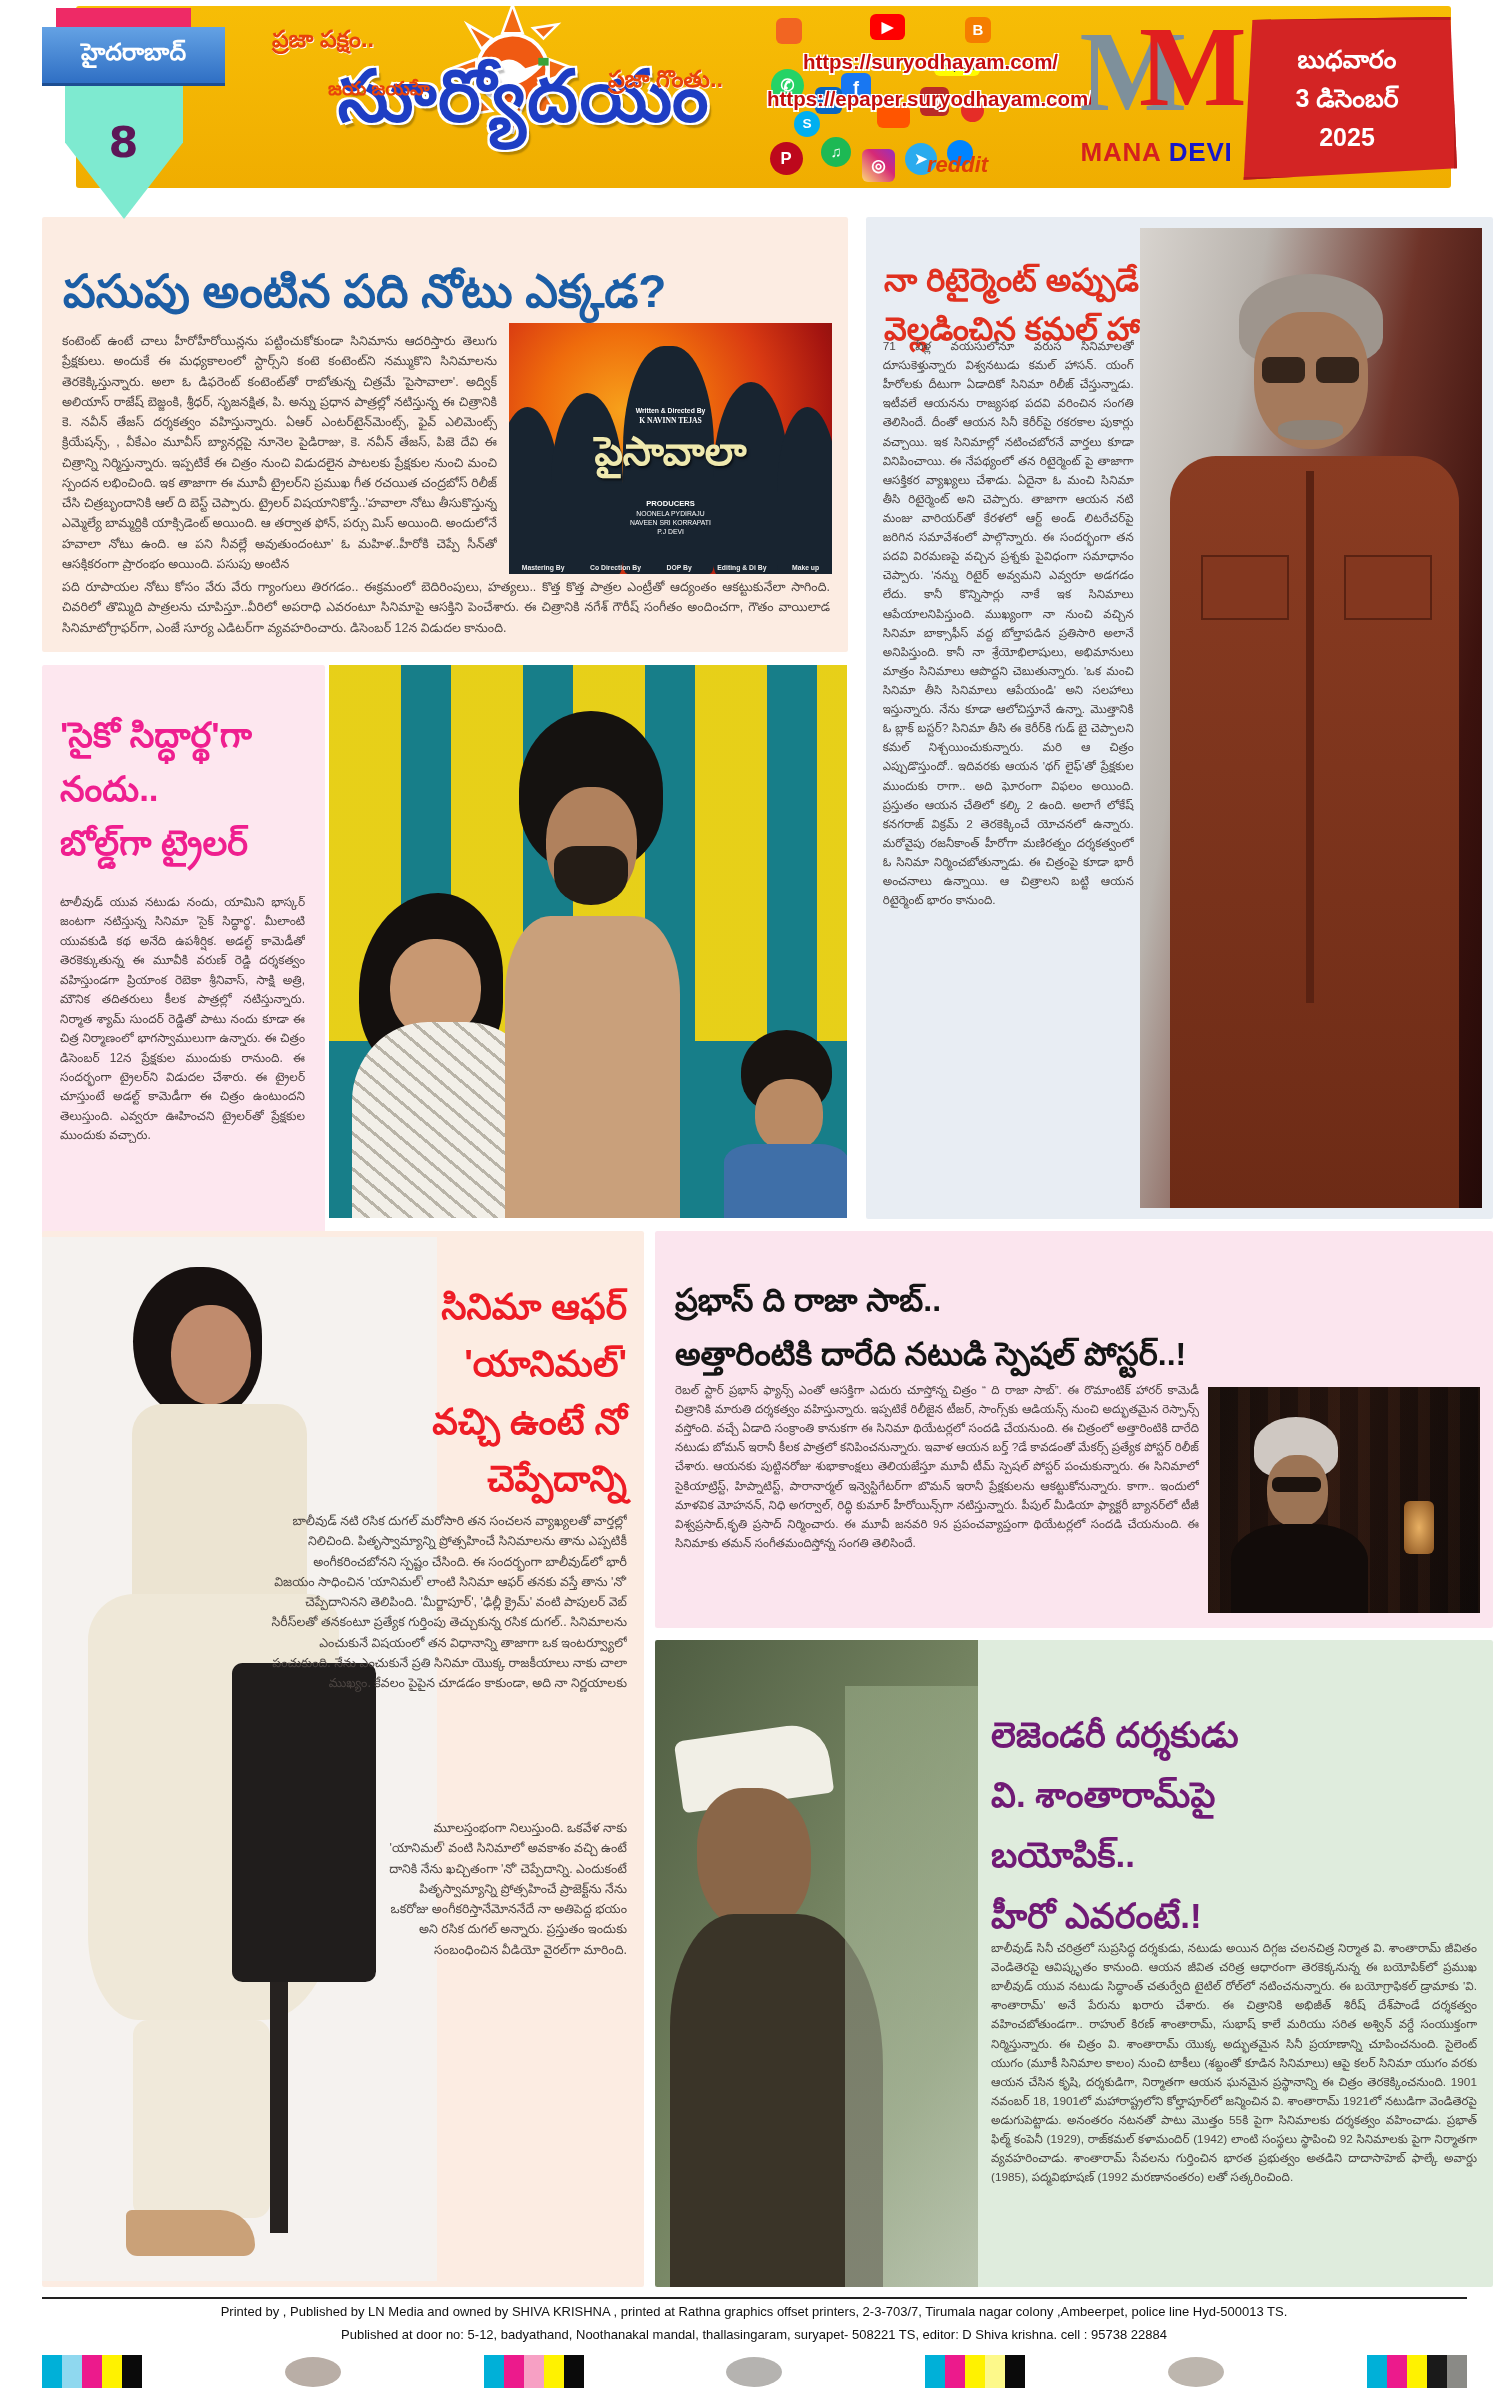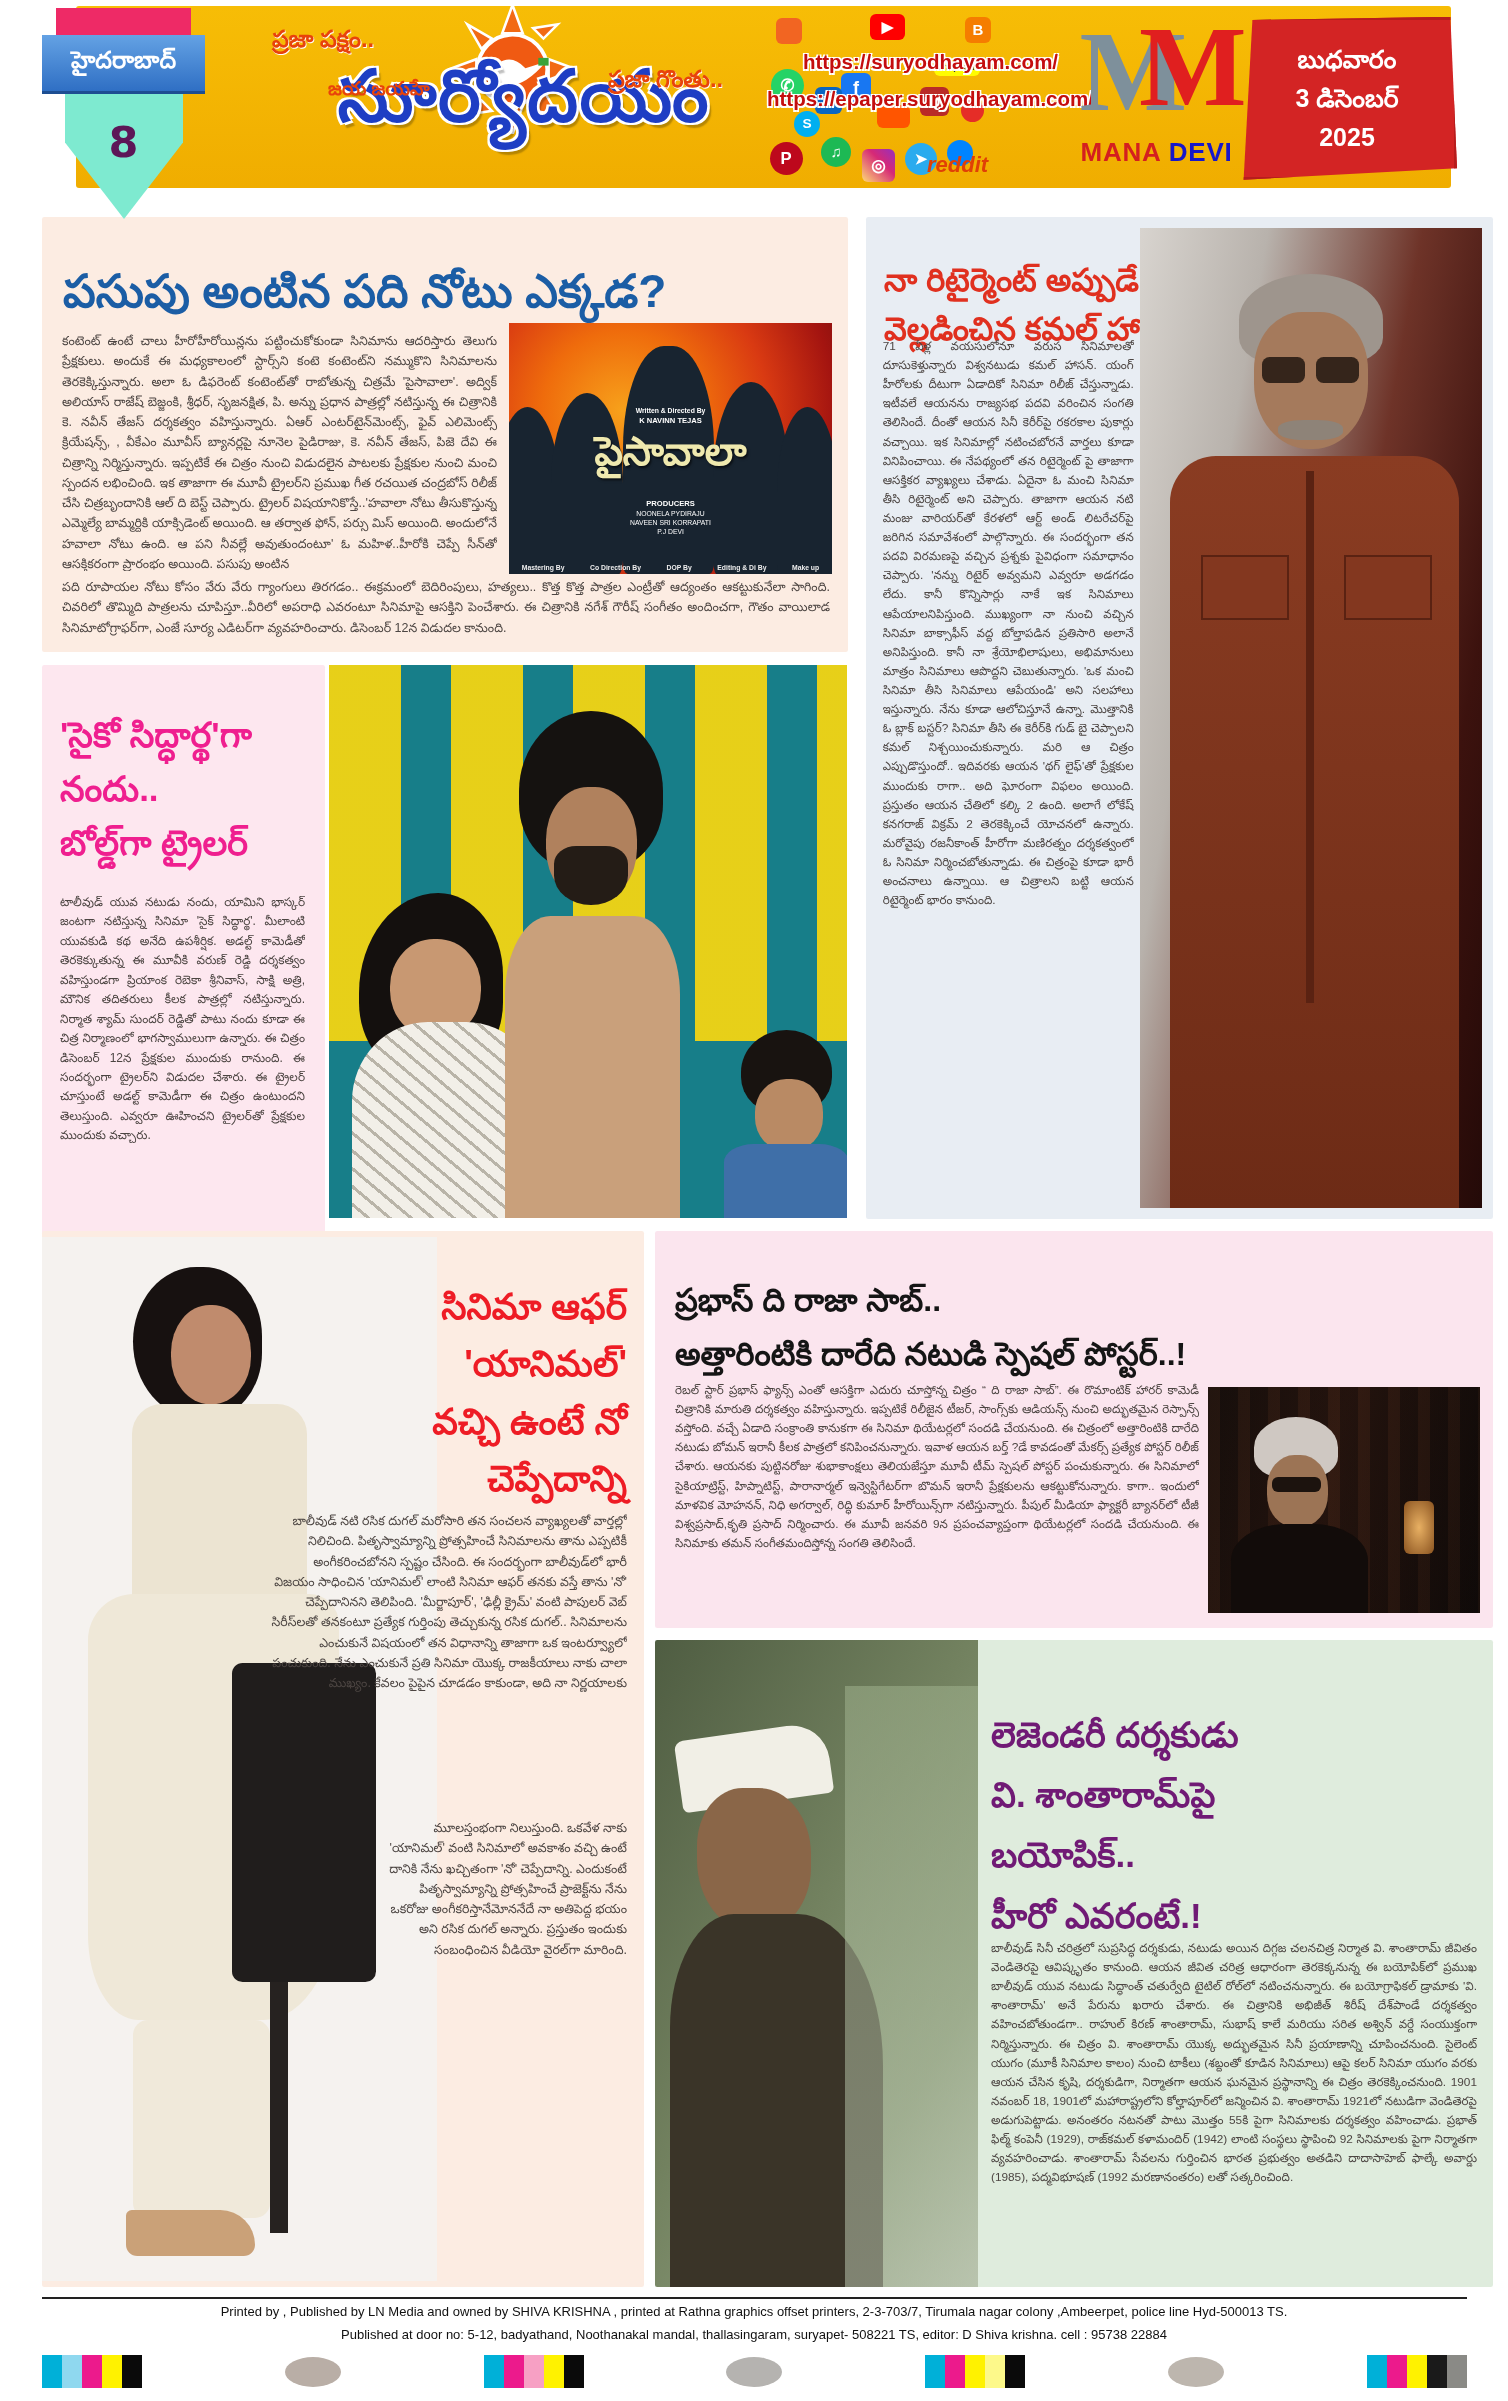--- a/index.html
+++ b/index.html
@@ -6,21 +6,21 @@
   body{width:1508px;height:2401px;position:relative;overflow:hidden;
        font-family:"Liberation Sans", sans-serif;}
   .abs{position:absolute;}
   
   .yellow-band{left:76px;top:6px;width:1375px;height:182px;
     background:linear-gradient(#f7bd06,#f0ad00);border-radius:3px;}
   .ribbon{left:42px;top:3px;width:163px;height:228px;z-index:6;}
   .ribbon .mint{position:absolute;left:23px;top:15px;width:118px;height:201px;
     background:#7eead0;clip-path:polygon(0 0,100% 0,100% 62%,50% 100%,0 62%);}
   .ribbon .pink{position:absolute;left:13.7px;top:4.6px;width:135px;height:40px;background:#ee2a66;}
-  .ribbon .blue{position:absolute;left:0;top:32px;width:163px;height:56px;
+  .ribbon .blue{position:absolute;left:0;top:24px;width:183px;height:56px;
     background:linear-gradient(#64a2e4,#2f6fc4);box-shadow:0 3px 0 #1d4e92;
     display:flex;align-items:center;justify-content:center;color:#fff;
     font-size:23.6px;font-weight:bold;}
   .ribbon .pagenum{position:absolute;left:0;top:114px;width:163px;text-align:center;
     color:#5d1758;font-size:43px;font-weight:bold;font-family:"DejaVu Sans",sans-serif;}
   .tagline{top:26px;color:#e8430b;font-size:23.6px;font-weight:bold;z-index:5;
     text-shadow:0.8px 0.8px 0 #fff;}
   .pre-title{left:328px;top:78px;color:#e8430b;font-size:19px;font-weight:bold;z-index:5;}
   .main-title{left:258px;top:55px;width:532px;text-align:center;z-index:4;
     color:#1e3ec4;font-size:72px;font-weight:bold;letter-spacing:1.5px;
@@ -206,21 +206,21 @@
 <section class="article a1">
   <h2 class="hl">పసుపు అంటిన పది నోటు ఎక్కడ?</h2>
   <div class="body-text" style="left:20px;top:114px;width:435px;height:240px;">కంటెంట్ ఉంటే చాలు హీరోహీరోయిన్లను పట్టించుకోకుండా సినిమాను ఆదరిస్తారు తెలుగు ప్రేక్షకులు. అందుకే ఈ మధ్యకాలంలో స్టార్స్‌ని కంటె కంటెంట్‌ని నమ్ముకొని సినిమాలను తెరకెక్కిస్తున్నారు. అలా ఓ డిఫరెంట్ కంటెంట్‌తో రాబోతున్న చిత్రమే 'పైసావాలా'. అద్విక్ అలియాస్ రాజేష్ బెజ్జంకి, శ్రీధర్, సృజనక్షిత, పి. అన్ను ప్రధాన పాత్రల్లో నటిస్తున్న ఈ చిత్రానికి కె. నవీన్ తేజస్ దర్శకత్వం వహిస్తున్నారు. ఏఆర్ ఎంటర్‌టైన్‌మెంట్స్, ఫైవ్ ఎలిమెంట్స్ క్రియేషన్స్, , వీకేఎం మూవీస్ బ్యానర్లపై నూనెల పైడిరాజు, కె. నవీన్ తేజస్, పిజె దేవి ఈ చిత్రాన్ని నిర్మిస్తున్నారు. ఇప్పటికే ఈ చిత్రం నుంచి విడుదలైన పాటలకు ప్రేక్షకుల నుంచి మంచి స్పందన లభించింది. ఇక తాజాగా ఈ మూవీ ట్రైలర్‌ని ప్రముఖ గీత రచయిత చంద్రబోస్ రిలీజ్ చేసి చిత్రబృందానికి ఆల్ ది బెస్ట్ చెప్పారు. ట్రైలర్ విషయానికొస్తే..'హవాలా నోటు తీసుకొస్తున్న ఎమ్మెల్యే బామ్మర్దికి యాక్సిడెంట్ అయింది. ఆ తర్వాత ఫోన్, పర్సు మిస్ అయింది. అందులోనే హవాలా నోటు ఉంది. ఆ పని నీవల్లే అవుతుందంటూ' ఓ మహిళ..హీరోకి చెప్పే సీన్‌తో ఆసక్తికరంగా ప్రారంభం అయింది. పసుపు అంటిన</div>
   <div class="photo poster">
     <div class="fig" style="left:-13.7px;top:84px;width:65px;height:175px;"></div>
     <div class="fig" style="left:42px;top:70px;width:72px;height:182px;"></div>
     <div class="fig" style="left:114px;top:23px;width:91px;height:228px;border-radius:45% 45% 5% 5%;"></div>
     <div class="fig" style="left:204px;top:59px;width:76px;height:194px;"></div>
     <div class="fig" style="left:268px;top:84px;width:61px;height:171px;"></div>
     <div class="ptxt" style="top:84px;font-size:6.8px;font-weight:bold;">Written &amp; Directed By</div>
-    <div class="ptxt" style="top:93px;font-size:7.6px;font-weight:bold;">K NAVINN TEJAS</div>
+    <div class="ptxt" style="top:93px;font-size:7.6px;font-weight:bold;font-family:Liberation Serif, serif;">K NAVINN TEJAS</div>
     <div class="ptitle" style="top:106px;">పైసావాలా</div>
     <div class="ptxt" style="top:176px;font-size:7.6px;font-weight:bold;">PRODUCERS</div>
     <div class="ptxt" style="top:187px;font-size:6.8px;">NOONELA PYDIRAJU</div>
     <div class="ptxt" style="top:196px;font-size:6.8px;">NAVEEN SRI KORRAPATI</div>
     <div class="ptxt" style="top:205px;font-size:6.8px;">P.J DEVI</div>
     <div class="credits-row">
       <span>Mastering By</span>
       <span>Co Direction By</span>
       <span>DOP By</span>
       <span>Editing &amp; Di By</span>

